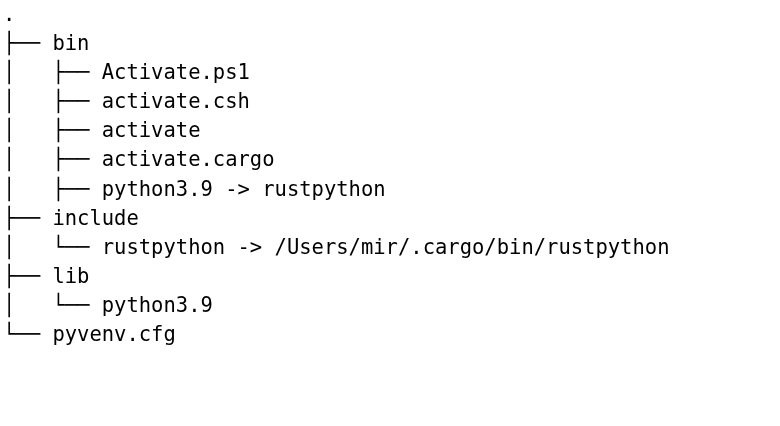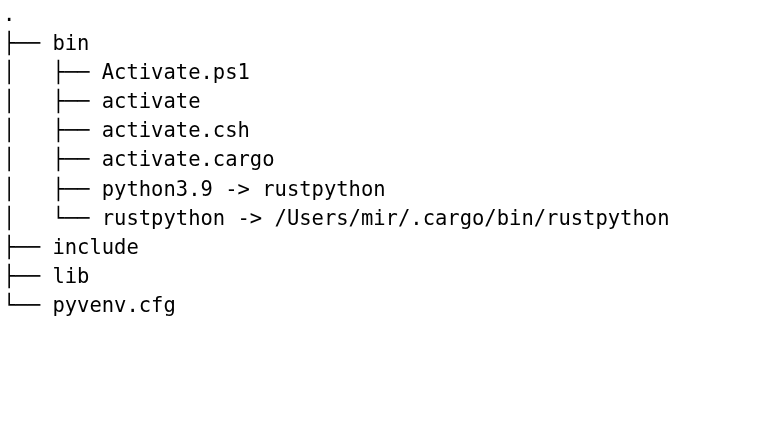--- a/index.html
+++ b/index.html
@@ -44,21 +44,22 @@
     white-space: pre;
   }
 </style>
 </head>
 <body>
 
 <div id="tree-output">
   <div class="tree-line"><span class="prefix"></span><span class="label">.</span></div>
   <div class="tree-line"><span class="prefix">├── </span><span class="label">bin</span></div>
   <div class="tree-line"><span class="prefix">│   ├── </span><span class="label">Activate.ps1</span></div>
+  <div class="tree-line"><span class="prefix">│   ├── </span><span class="label">activate.csh</span></div>
   <div class="tree-line"><span class="prefix">│   ├── </span><span class="label">activate</span></div>
-  <div class="tree-line"><span class="prefix">│   ├── </span><span class="label">activate.csh</span></div>
   <div class="tree-line"><span class="prefix">│   ├── </span><span class="label">activate.cargo</span></div>
   <div class="tree-line"><span class="prefix">│   ├── </span><span class="label">python3.9 -&gt; rustpython</span></div>
+  <div class="tree-line"><span class="prefix">├── </span><span class="label">include</span></div>
   <div class="tree-line"><span class="prefix">│   └── </span><span class="label">rustpython -&gt; /Users/mir/.cargo/bin/rustpython</span></div>
-  <div class="tree-line"><span class="prefix">├── </span><span class="label">include</span></div>
   <div class="tree-line"><span class="prefix">├── </span><span class="label">lib</span></div>
+  <div class="tree-line"><span class="prefix">│   └── </span><span class="label">python3.9</span></div>
   <div class="tree-line"><span class="prefix">└── </span><span class="label">pyvenv.cfg</span></div>
 </div>
 
 </body></html>

